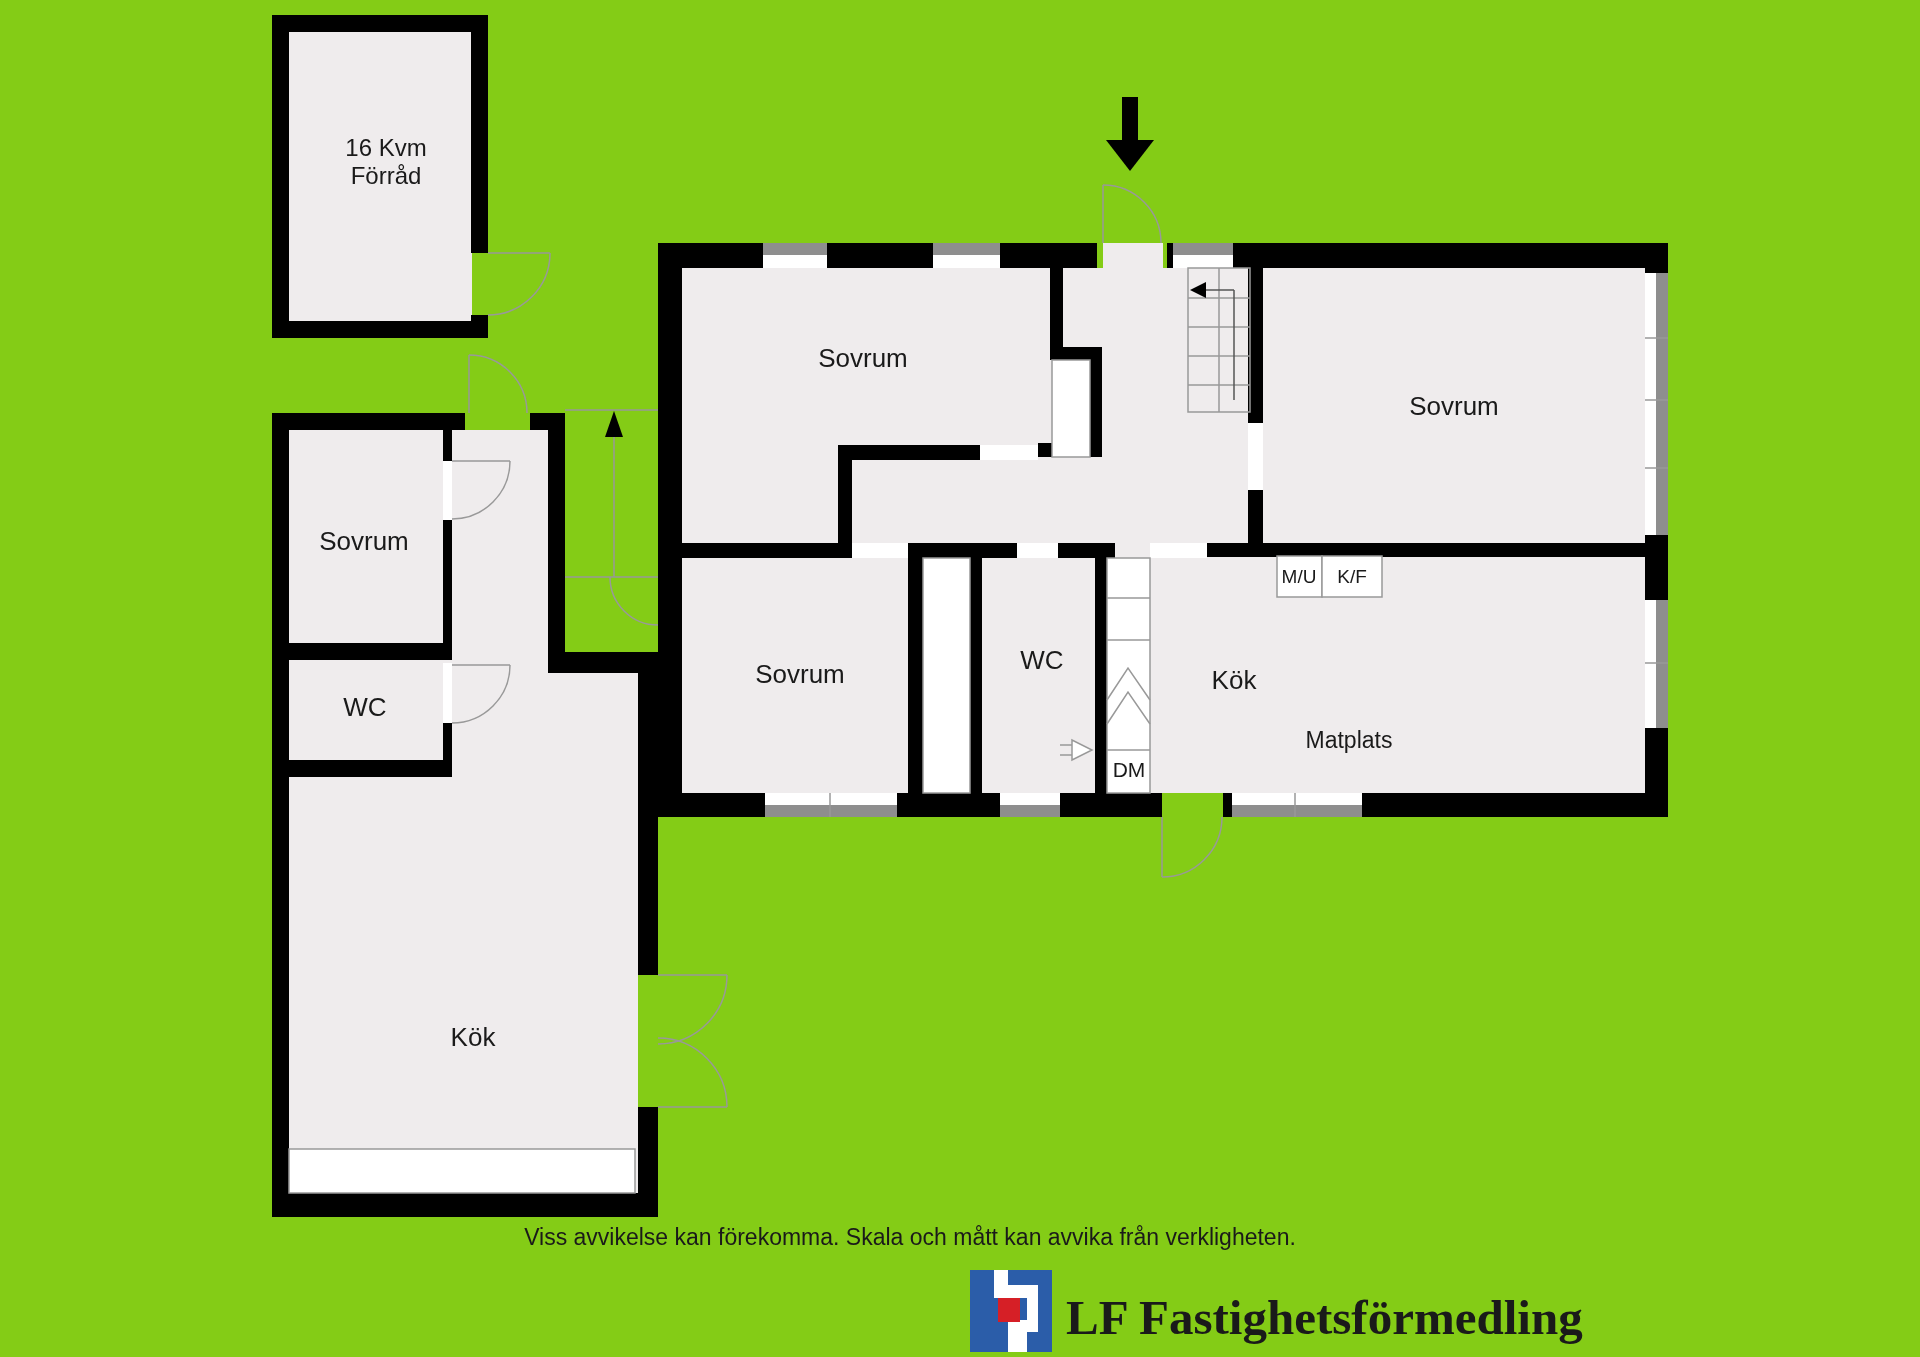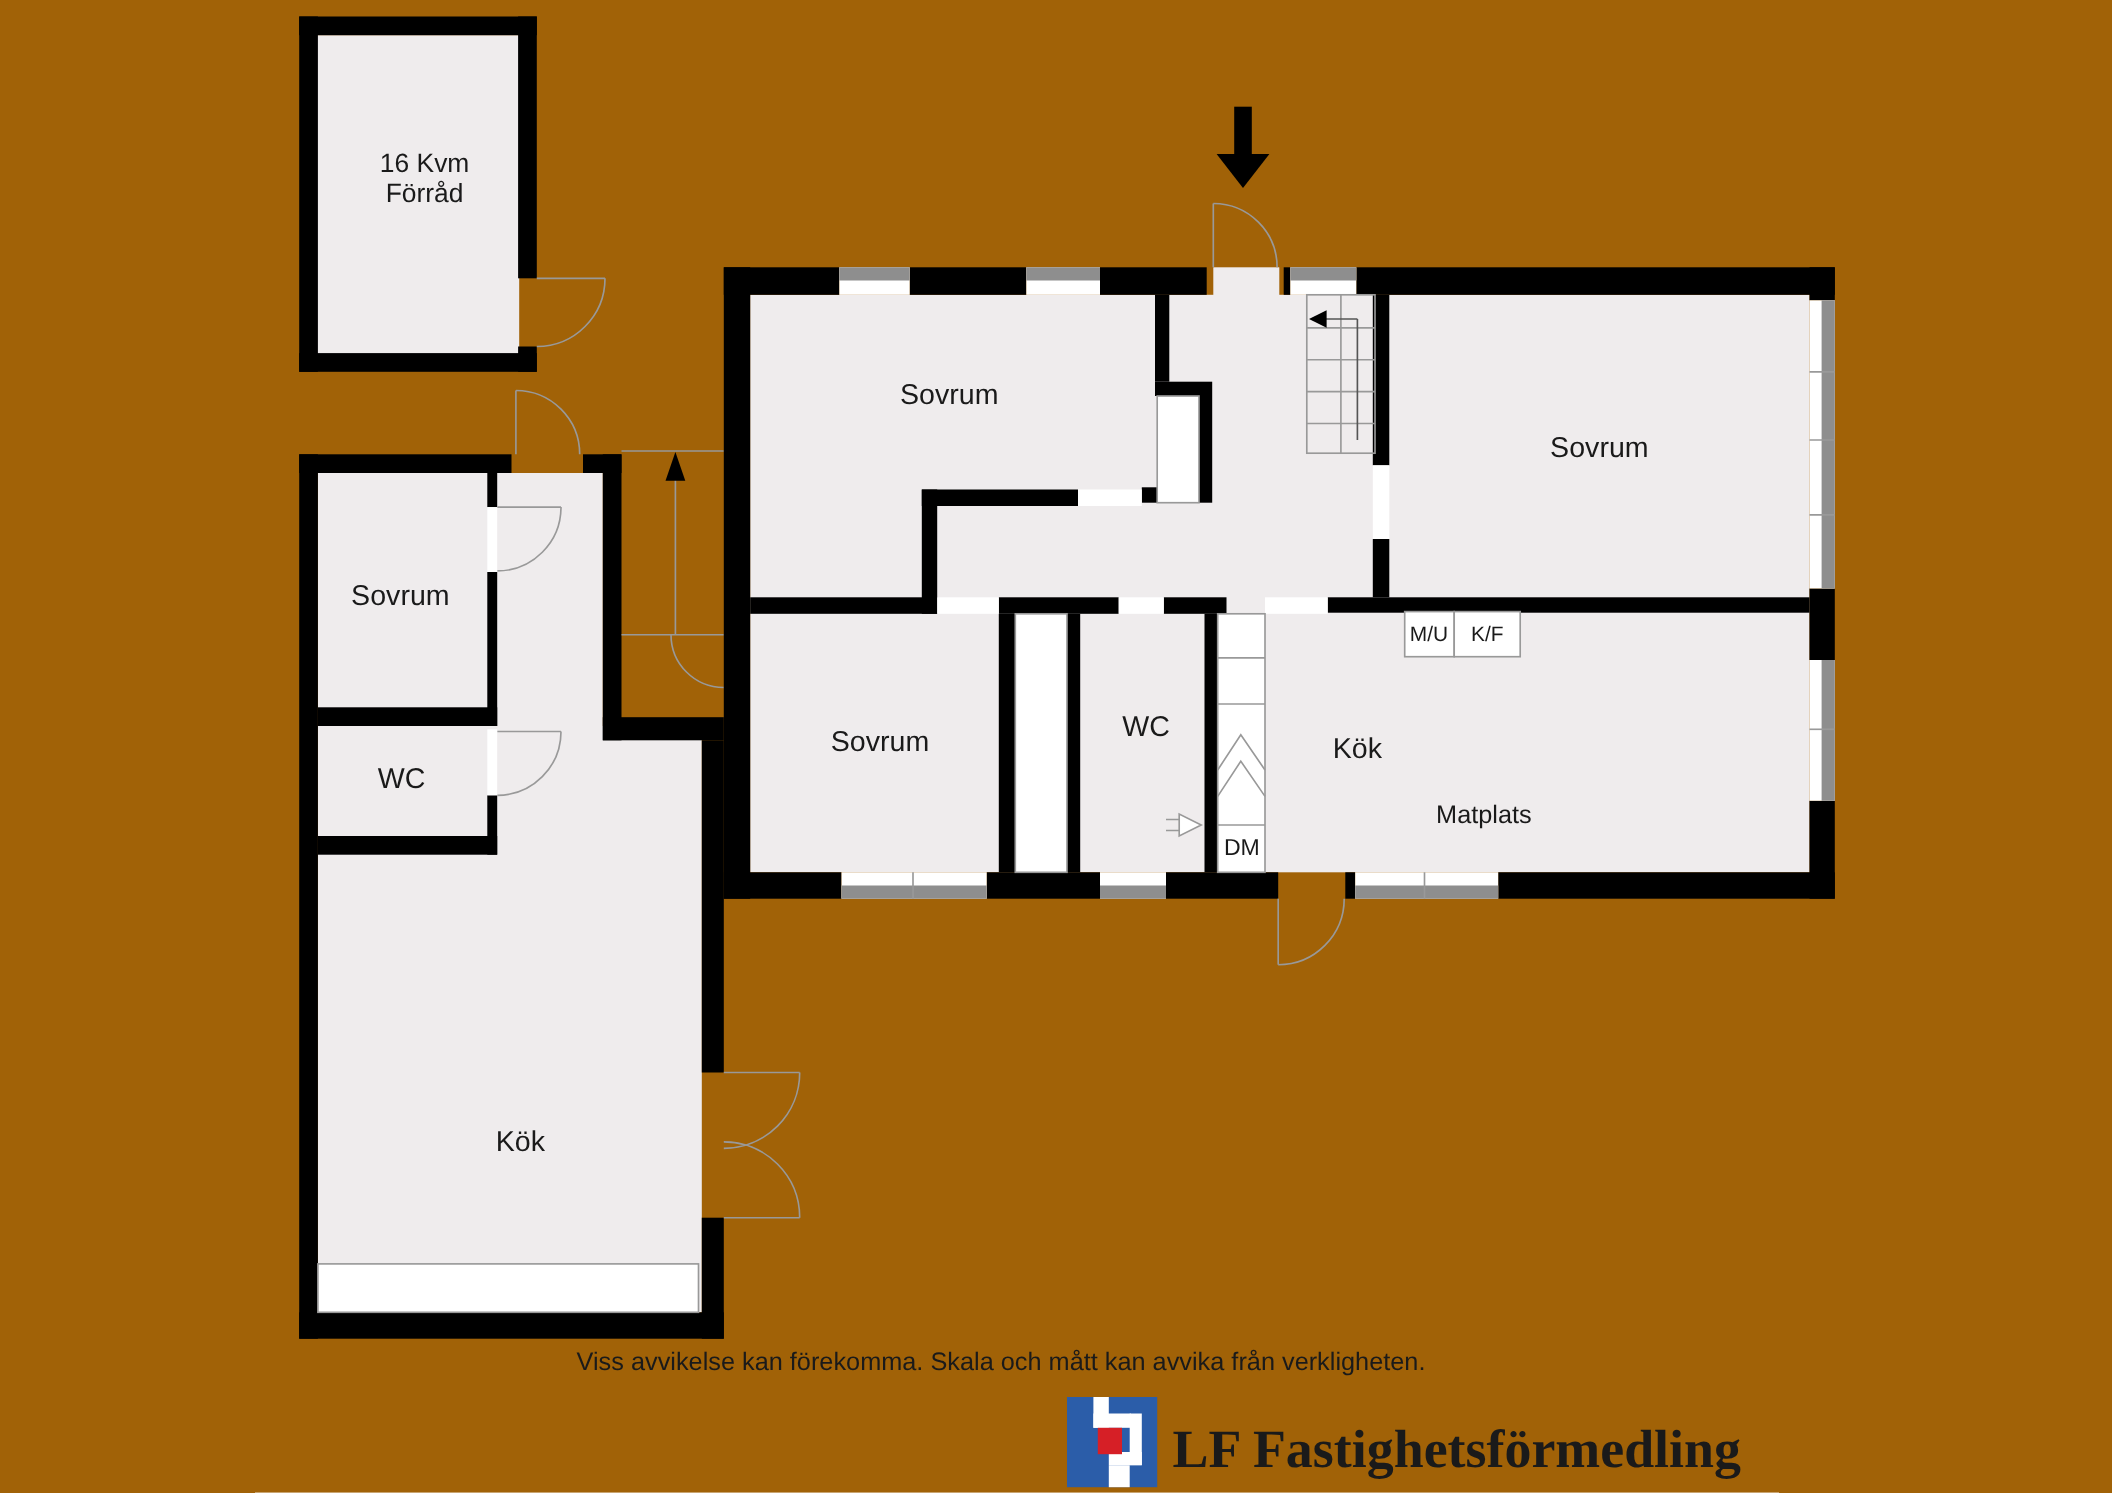--- a/index.html
+++ b/index.html
@@ -1,16 +1,16 @@
 <!DOCTYPE html>
 <html style="--floor: #efeced; --wall: #000000; --window: #8e8e8e; --line: #999999; --logo-blue: #2b5da9; --logo-red: #d61f26;"><head>
 <meta charset="utf-8">
 <style>
   html,body{margin:0;padding:0;background:#ffffff;}
-  .page{position:relative;width:1920px;height:1357px;background:#a16207;overflow:hidden;
+  .page{position:relative;width:1920px;height:1357px;background:#84cc16;overflow:hidden;
         font-family:"Liberation Sans",sans-serif;}
   svg text{font-family:"Liberation Sans",sans-serif;fill:#1a1a1a;}
   svg text.serif{font-family:"Liberation Serif",serif;font-weight:bold;}
 </style>
 </head>
 <body>
 
 <div class="page">
 <svg width="1920" height="1357" viewBox="0 0 1920 1357" xmlns="http://www.w3.org/2000/svg">
 

